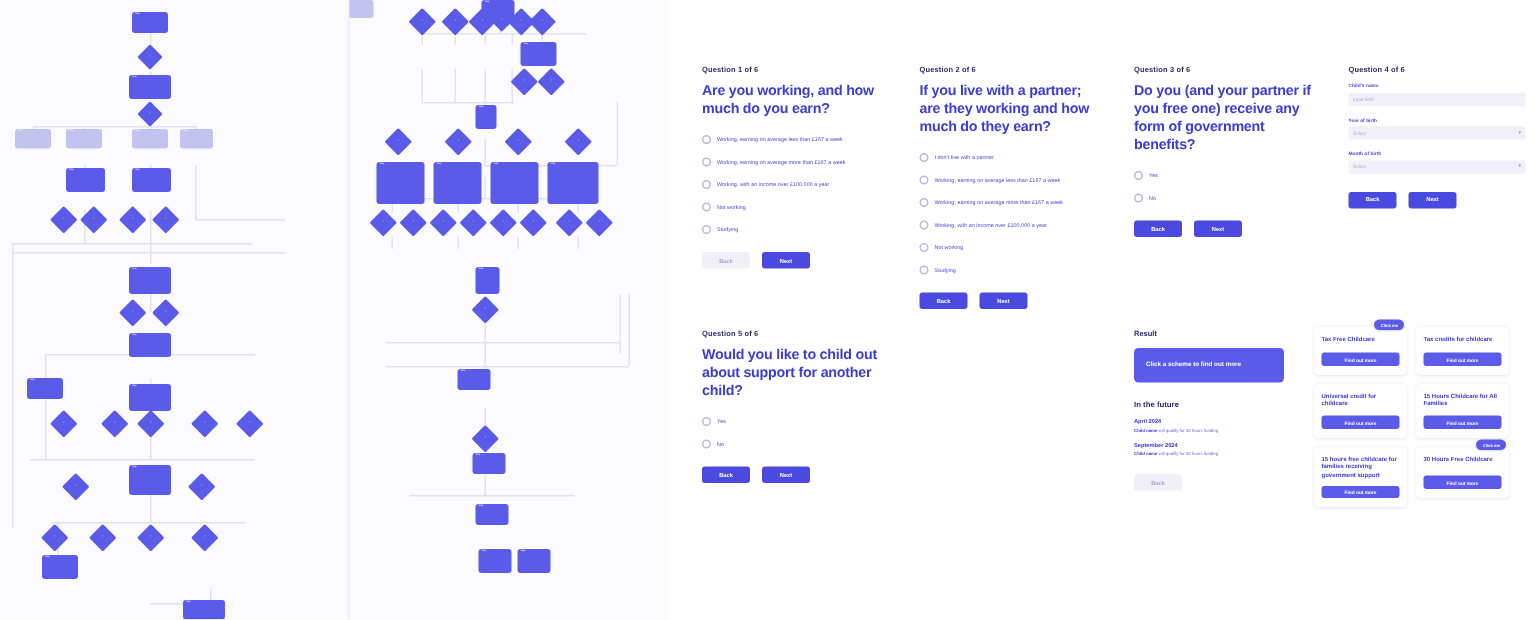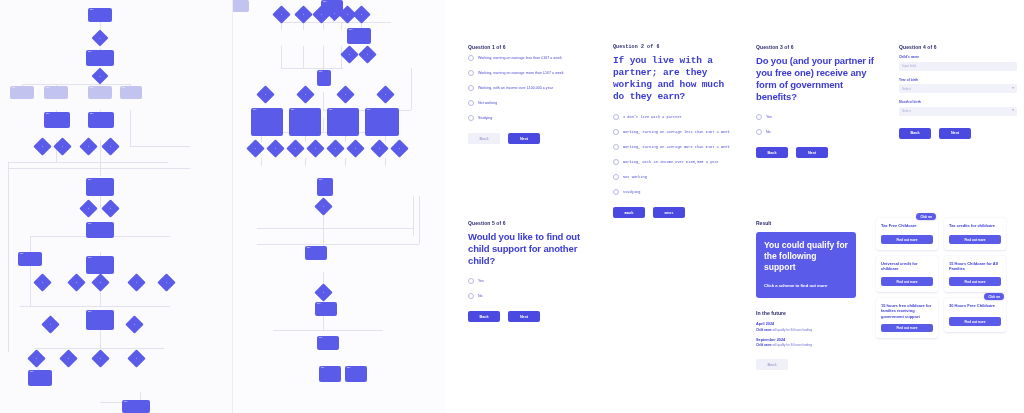--- a/index.html
+++ b/index.html
@@ -392,20 +392,21 @@
     <div class="node" style="left:86px;top:366px;width:22px;height:16px;">
         <span class="t">Step</span>
       </div>
     <div class="node" style="left:112px;top:366px;width:22px;height:16px;">
         <span class="t">Step</span>
       </div>
   </div>
 
   <div class="frame" style="left:468px;top:44px;width:118px;">
     <div class="q-label">Question 1 of 6</div>
+    <div class="q-title">Are you working, and how much do you earn?</div>
 
     <div class="opt">
       <span class="radio"></span>
       <span class="opt-text">Working, earning on average less than £167 a week</span>
     </div>
     <div class="opt">
       <span class="radio"></span>
       <span class="opt-text">Working, earning on average more than £167 a week</span>
     </div>
     <div class="opt">
@@ -420,21 +421,21 @@
       <span class="radio"></span>
       <span class="opt-text">Studying</span>
     </div>
 
     <div class="btn-row">
       <div class="btn ghost">Back</div>
       <div class="btn">Next</div>
     </div>
   </div>
 
-  <div class="frame" style="left:613px;top:44px;width:118px;font-family:Liberation Mono, monospace;">
+  <div class="frame" style="left:613px;top:44px;width:118px;">
     <div class="q-label">Question 2 of 6</div>
     <div class="q-title">If you live with a partner; are they working and how much do they earn?</div>
 
     <div class="opt">
       <span class="radio"></span>
       <span class="opt-text">I don’t live with a partner</span>
     </div>
     <div class="opt">
       <span class="radio"></span>
       <span class="opt-text">Working, earning on average less than £167 a week</span>
@@ -506,21 +507,21 @@
     </div>
 
     <div class="btn-row">
       <div class="btn">Back</div>
       <div class="btn">Next</div>
     </div>
   </div>
 
   <div class="frame" style="left:468px;top:220px;width:118px;">
     <div class="q-label">Question 5 of 6</div>
-    <div class="q-title">Would you like to find out child support for another child?</div>
+    <div class="q-title">Would you like to child out about support for another child?</div>
 
     <div class="opt">
       <span class="radio"></span>
       <span class="opt-text">Yes</span>
     </div>
     <div class="opt">
       <span class="radio"></span>
       <span class="opt-text">No</span>
     </div>
 
@@ -528,21 +529,20 @@
       <div class="btn">Back</div>
       <div class="btn">Next</div>
     </div>
   </div>
 
 
   <div class="frame" style="left:756px;top:220px;width:100px;">
     <div class="result-label">Result</div>
 
     <div class="result-card">
-      <div class="result-head">You could qualify for the following support</div>
       <div class="result-sub">Click a scheme to find out more</div>
     </div>
 
     <div class="future-head">In the future</div>
 
     <div>
       <div class="future-date">April 2024</div>
       <div class="future-desc">
         <b>Child name</b><span> will qualify for 30 hours funding</span>
       </div>

